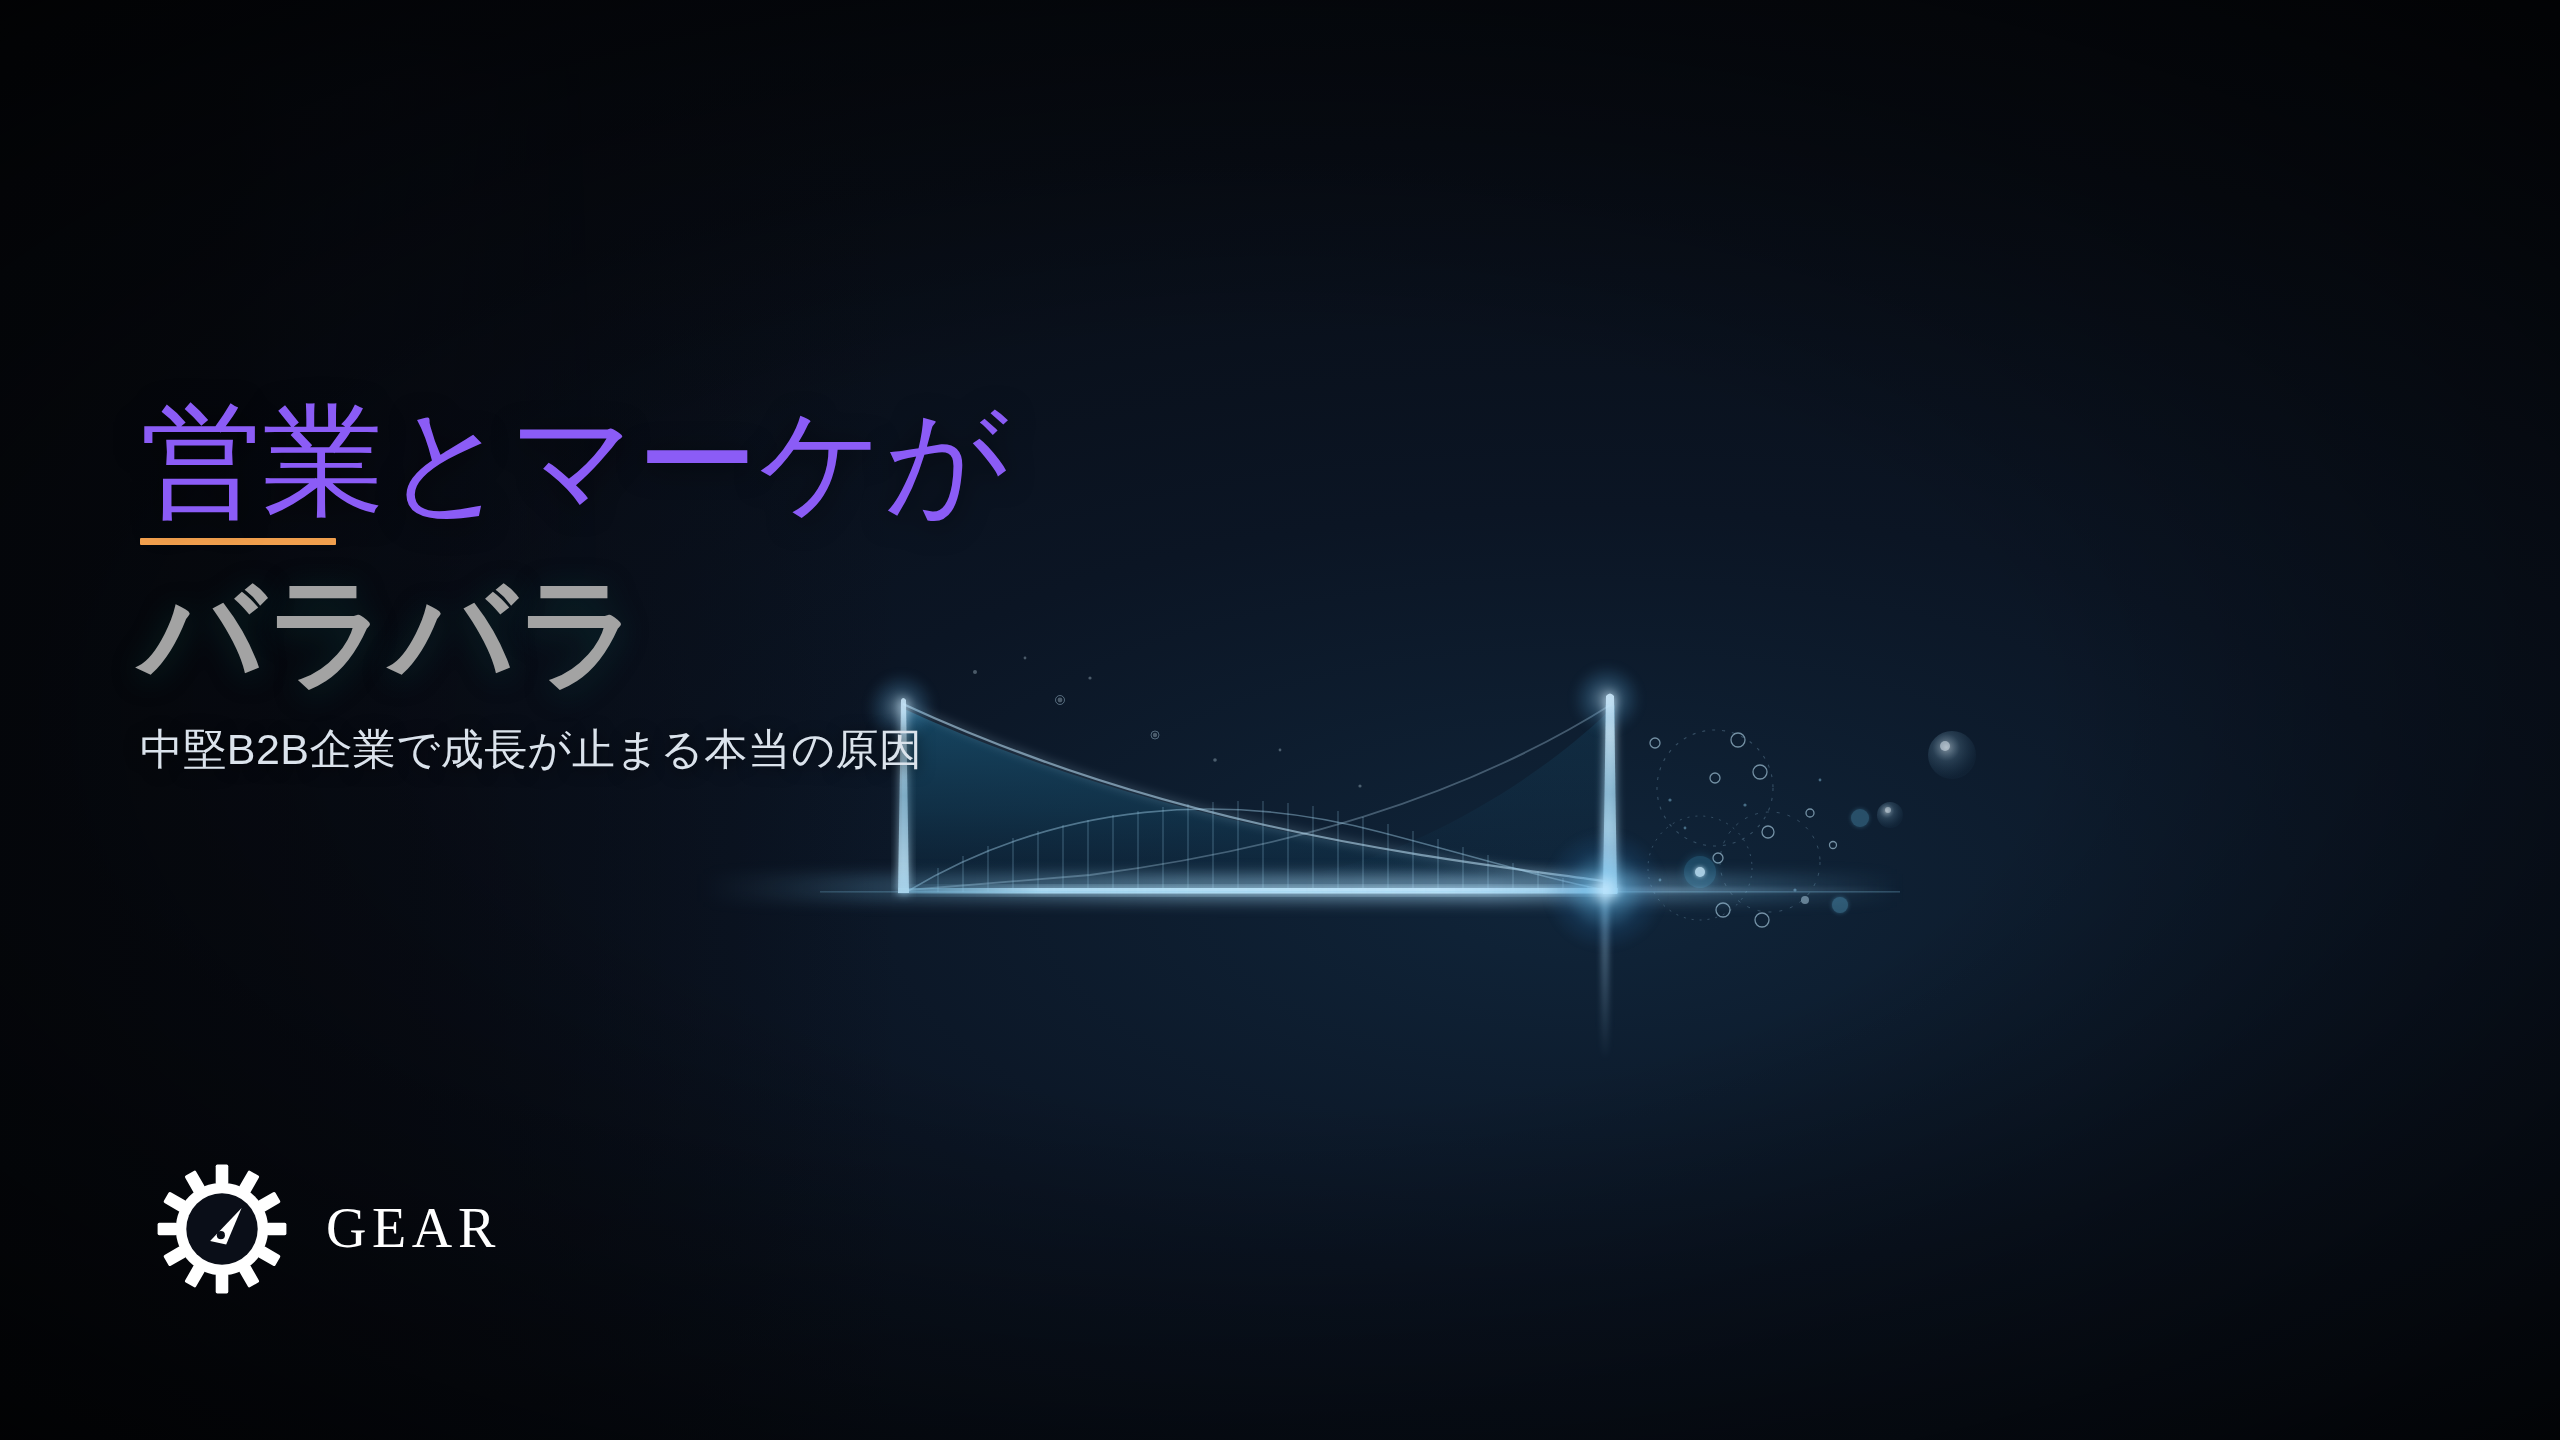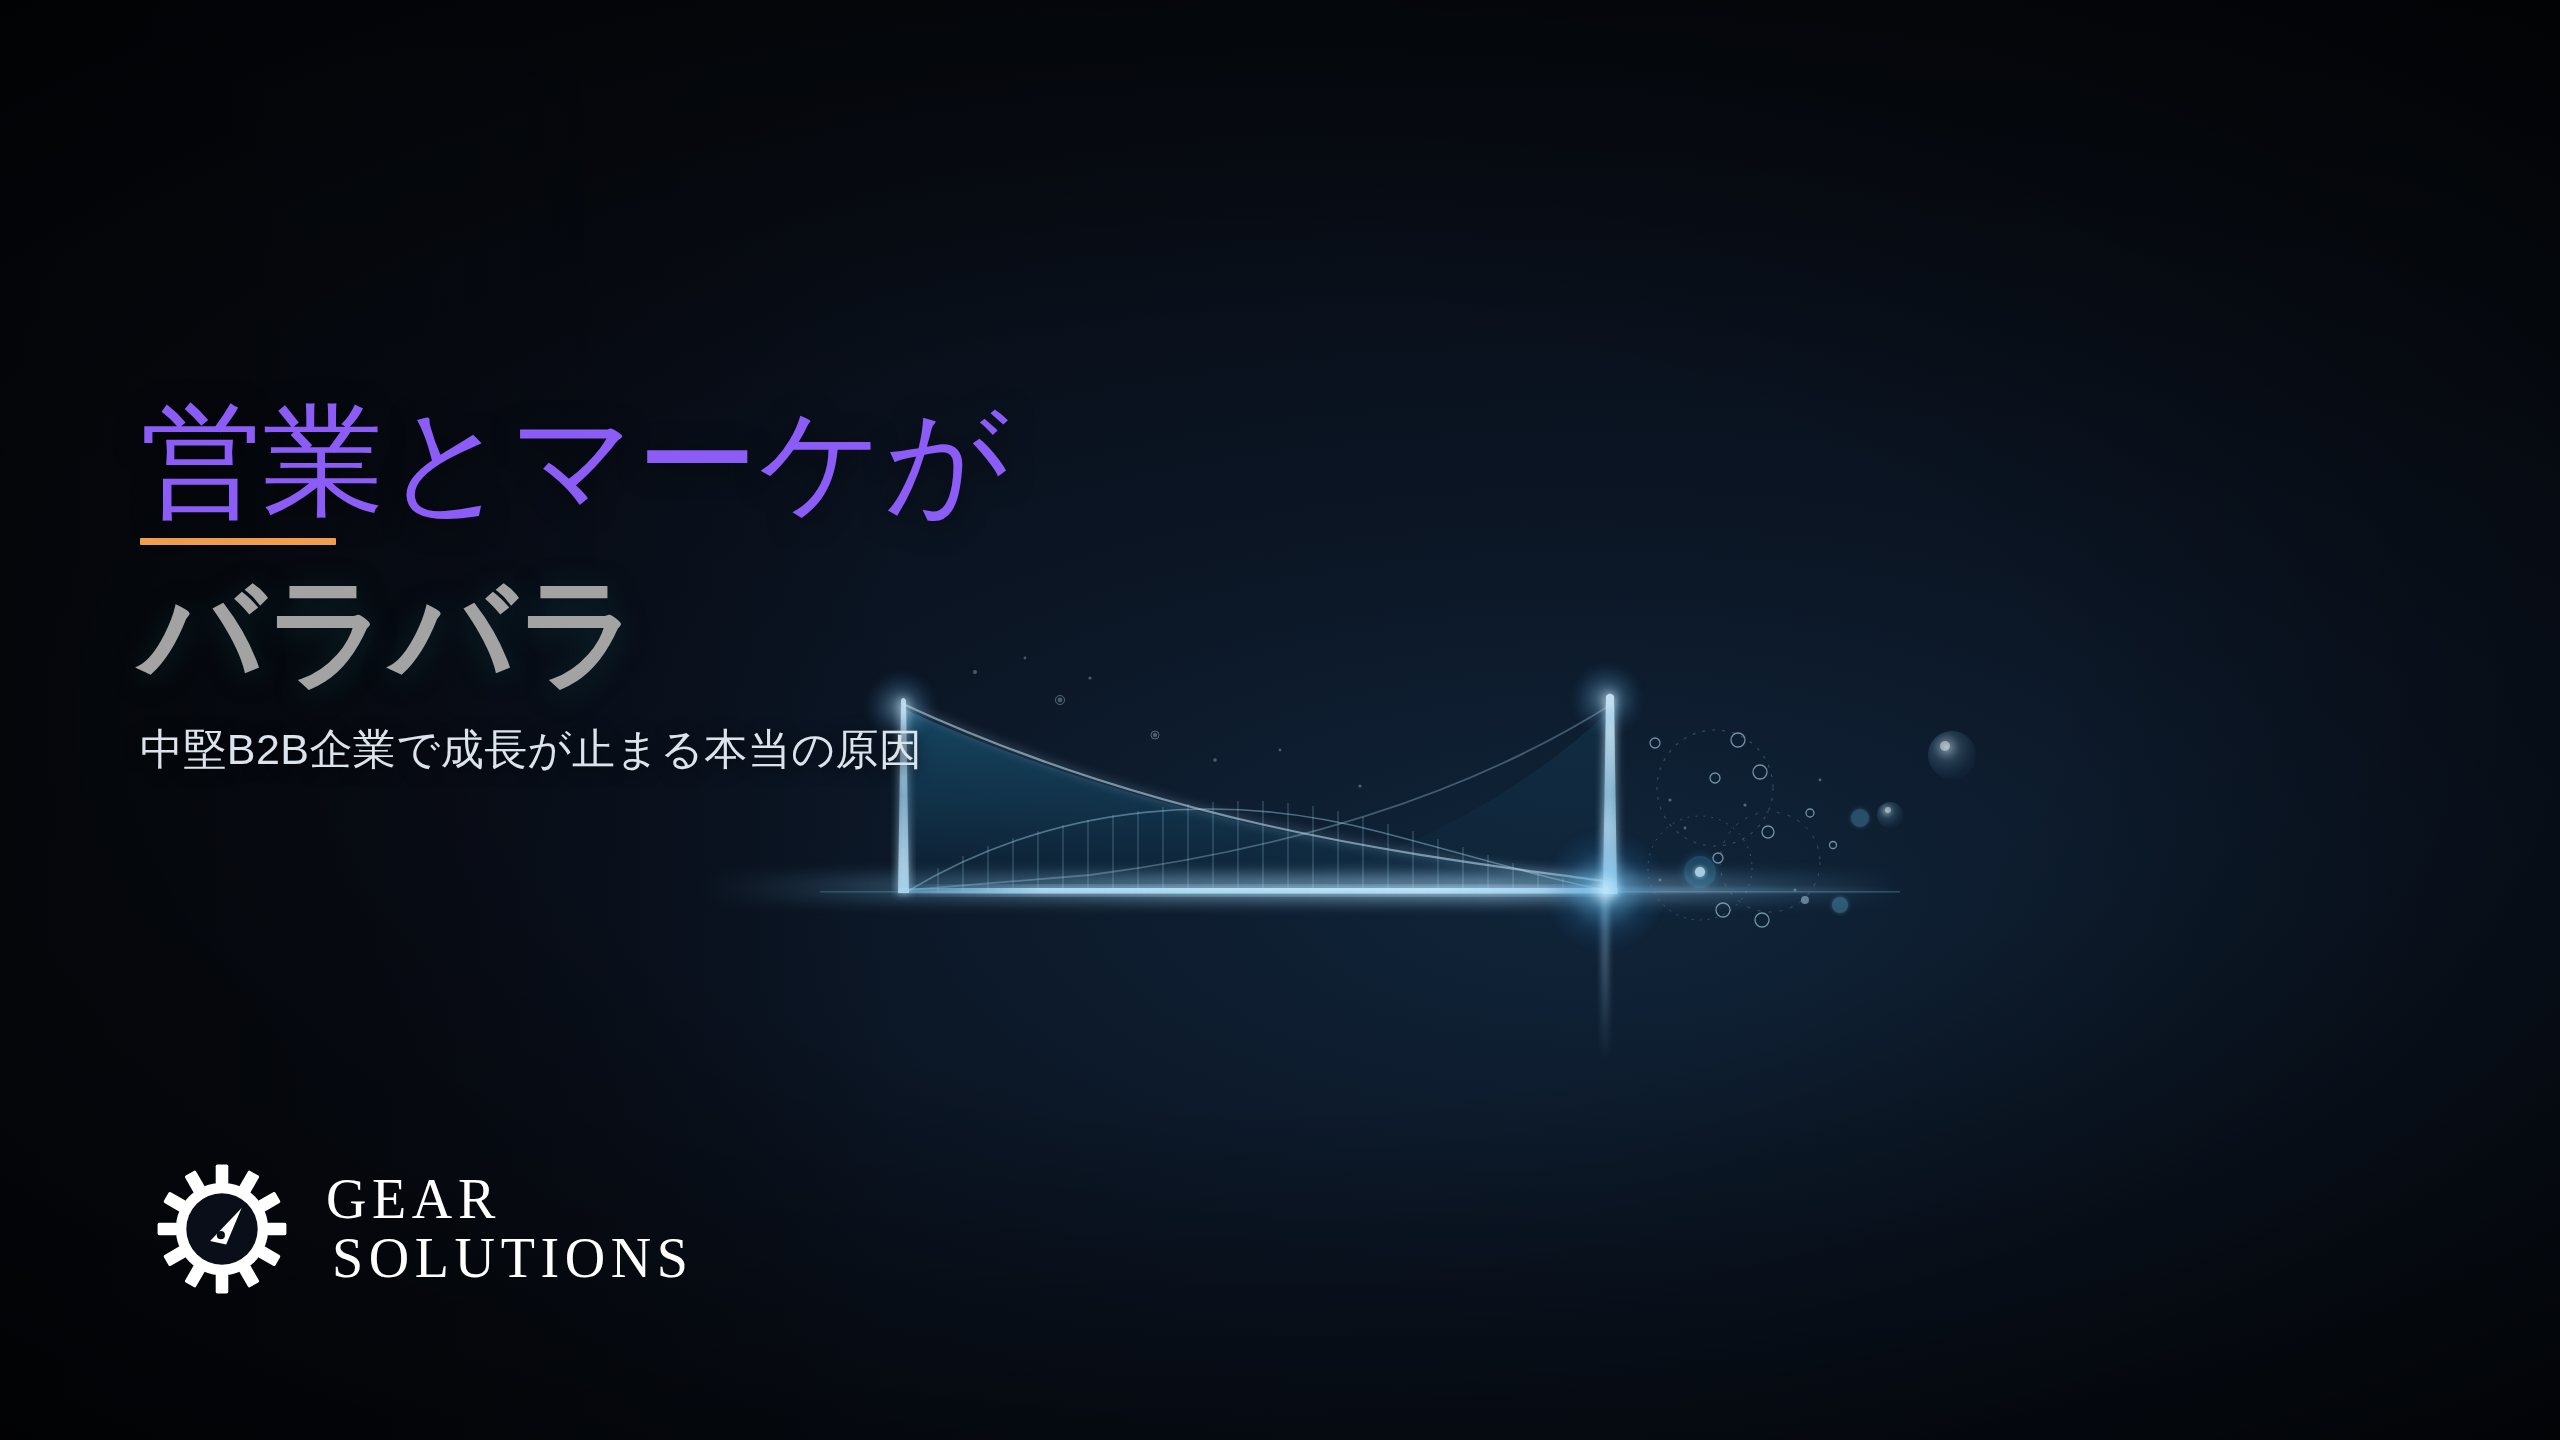--- a/index.html
+++ b/index.html
@@ -378,17 +378,16 @@
         </g>
 
         <circle cx="50" cy="50" r="25.5" fill="#0a0e18"></circle>
 
         <path d="M64 35 L41.5 58.5 L53 61 Z" fill="#ffffff"></path>
         <circle cx="49.2" cy="54.4" r="2.9" fill="#0a0e18"></circle>
       </svg>
     </div>
     <div class="logo-words">
       <div class="logo-word-1">GEAR</div>
-      <div class="logo-word-2">SOLUTIONS</div>
     </div>
   </div>
 
 </div>
 
 </body></html>

